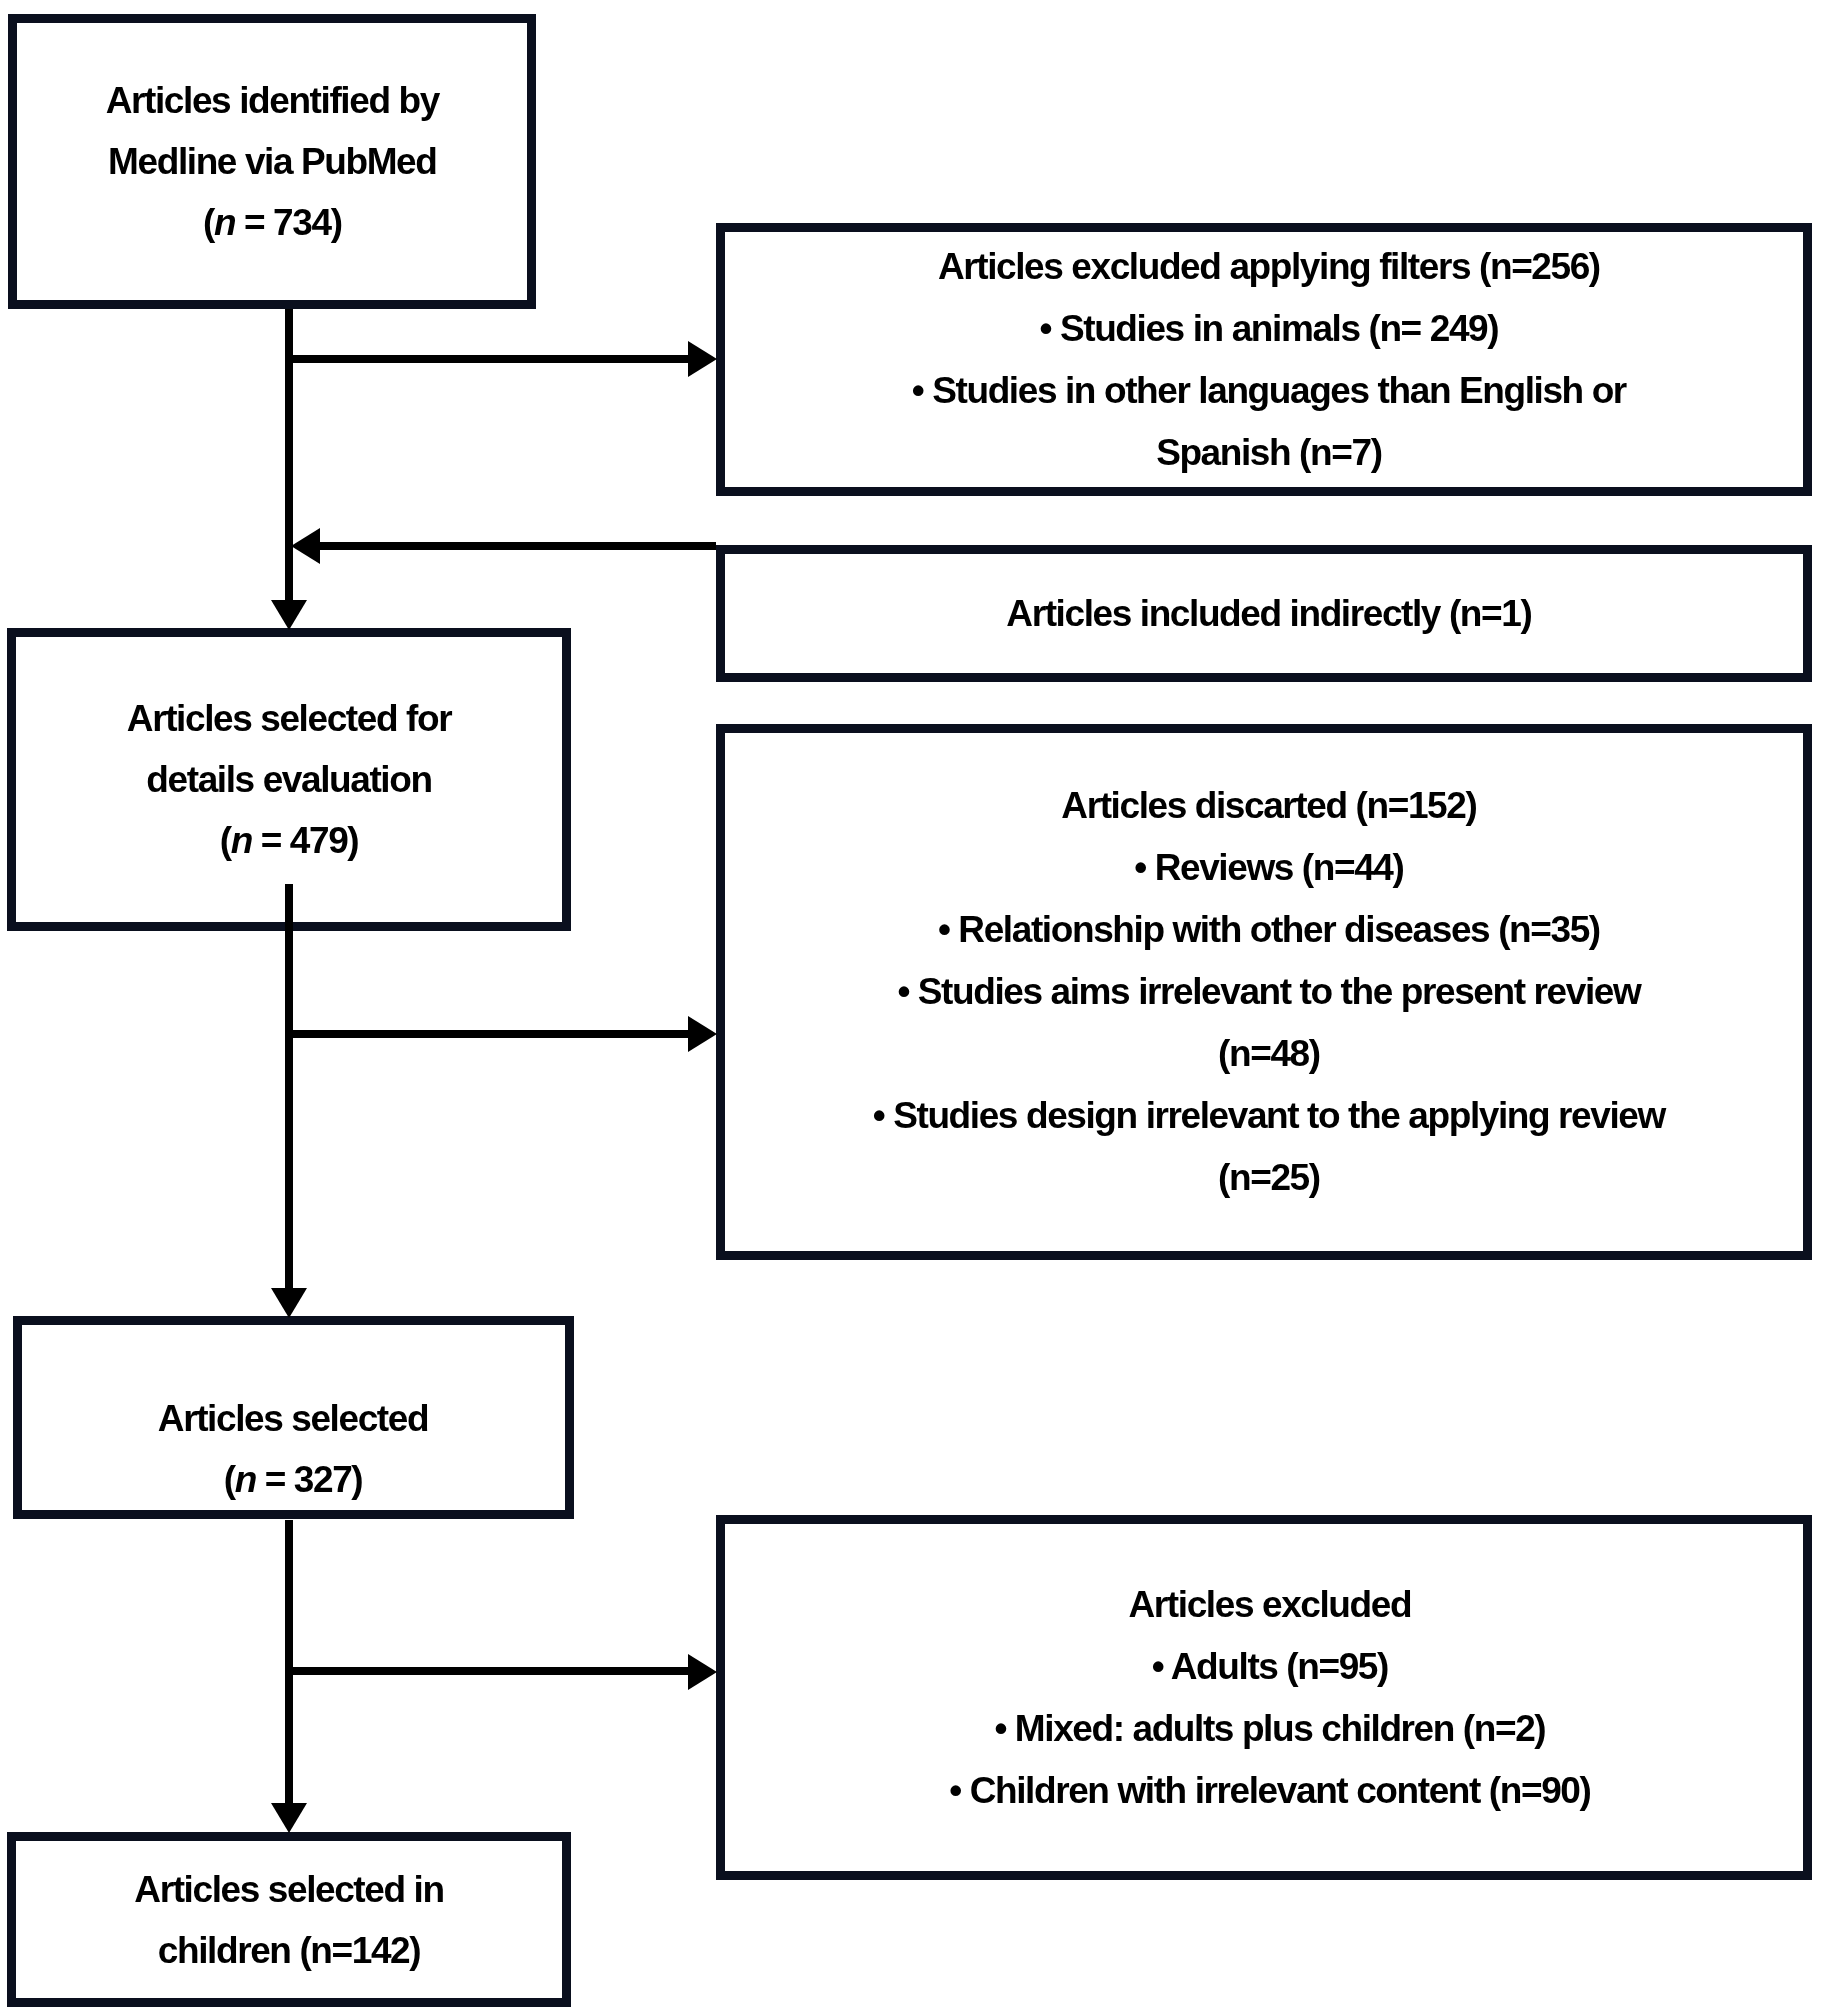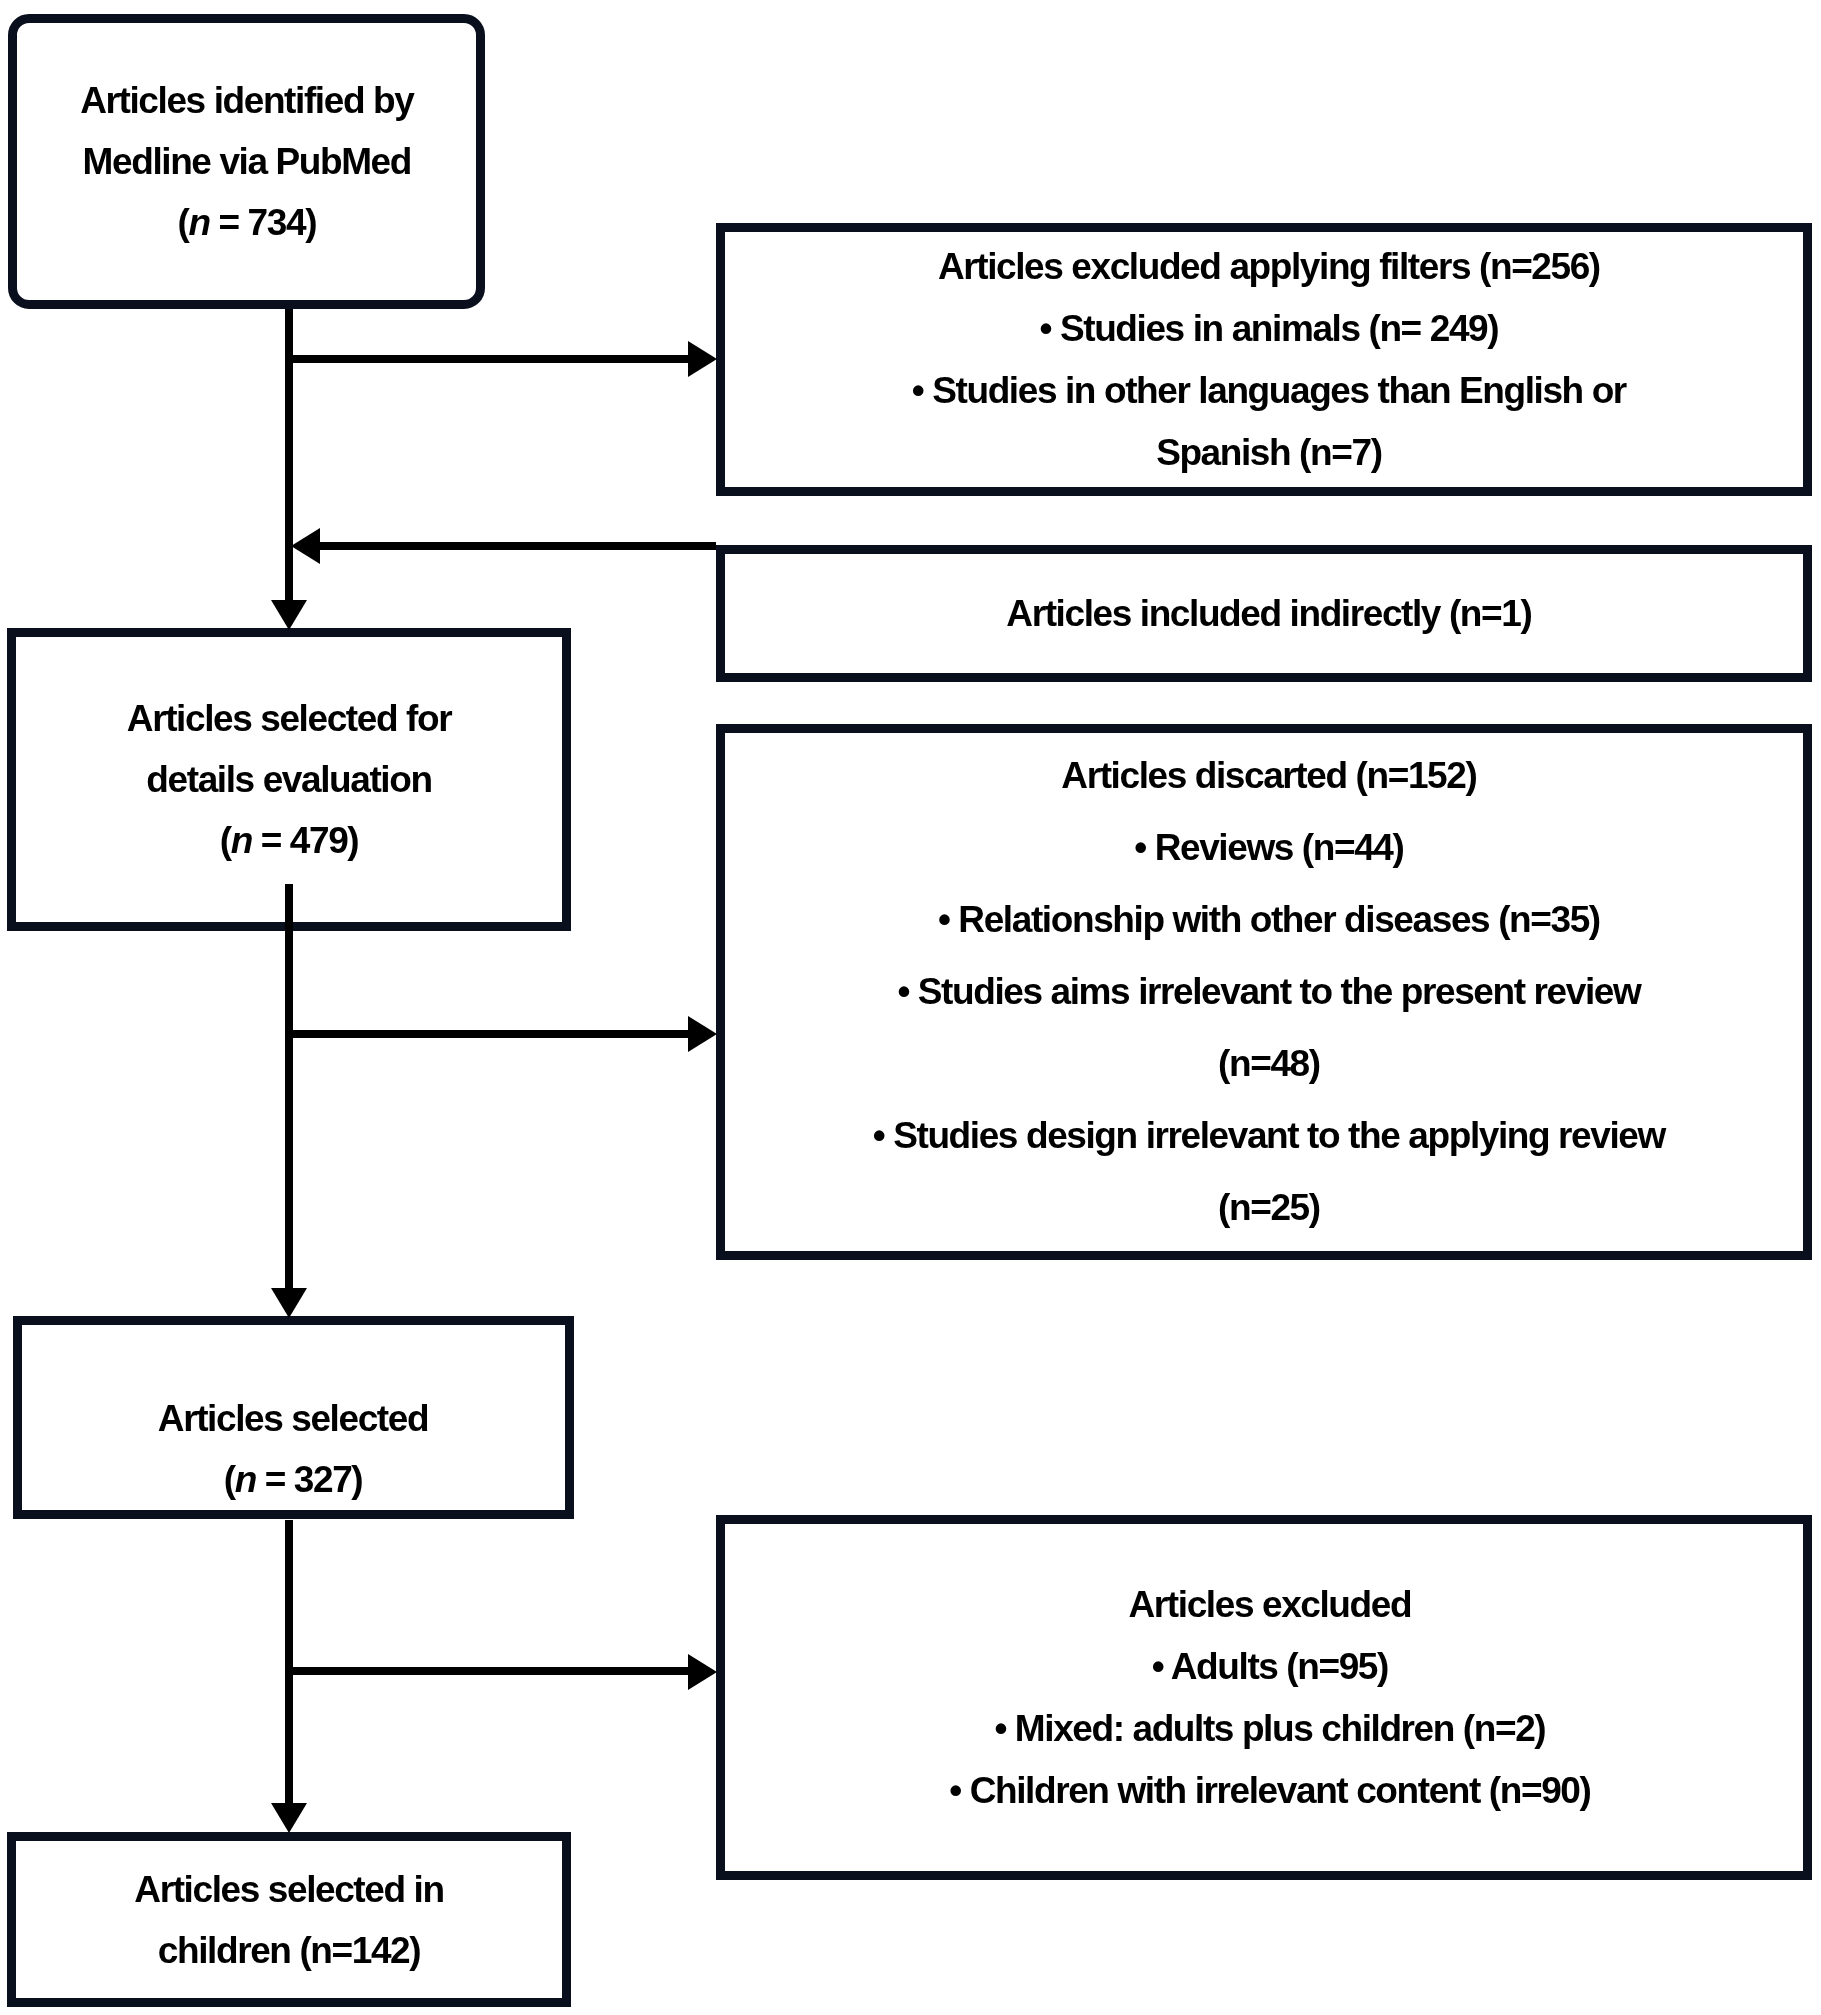--- a/index.html
+++ b/index.html
@@ -50,25 +50,25 @@
     border-bottom:18px solid transparent;
     border-left:29px solid var(--line);
   }
   .arrow-left{
     position:absolute;width:0;height:0;
     border-top:18px solid transparent;
     border-bottom:18px solid transparent;
     border-right:29px solid var(--line);
   }
   
-  #b-identified          {left:8.3px;   top:14px;   width:477px;  height:295px;border-radius:21px;}
+  #b-identified          {left:8.3px;   top:14px;   width:528px;  height:295px;}
   #b-excluded-filters    {left:716px; top:223px;  width:1096px; height:273px;}
   #b-included-indirectly {left:716px; top:510px;  width:1096px; height:137px;margin-top:35px;}
   #b-selected-evaluation {left:7px;   top:628px;  width:564px;  height:303px;}
-  #b-discarded           {left:716px; top:724px; width:1096px; height:536px;gap:10px;}
+  #b-discarded           {left:716px; top:724px; width:1096px; height:536px;}
   #b-selected            {left:12.5px;   top:1316px; width:561px;  height:203px;justify-content:flex-end;}
   #b-excluded-population {left:716px; top:1515px; width:1096px; height:365px;padding-left:20px;}
   #b-selected-children   {left:7px;   top:1832px; width:564px;  height:175px;}
 </style>
 </head>
 <body>
 
 <div id="canvas">
 
   <div class="box center" id="b-identified">

